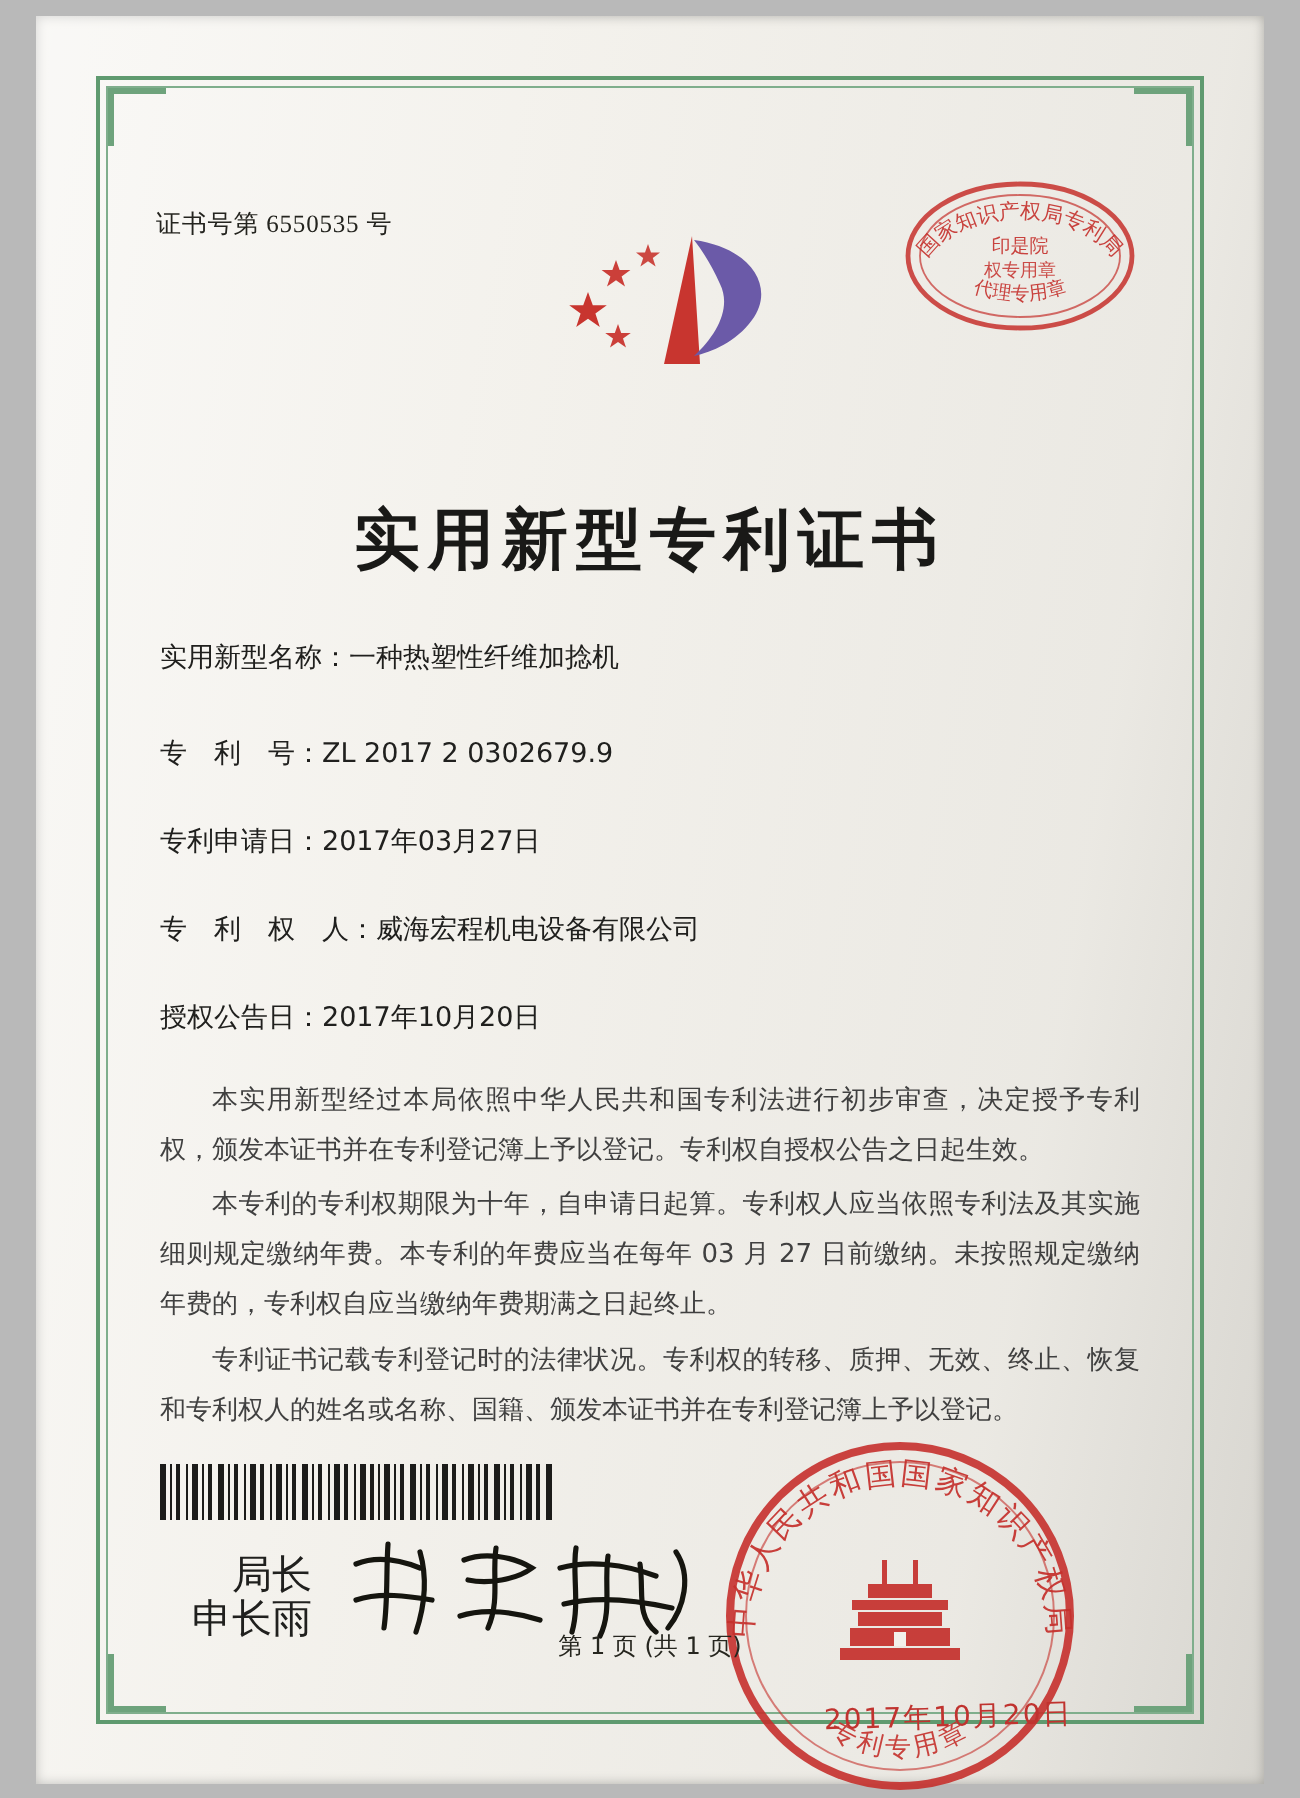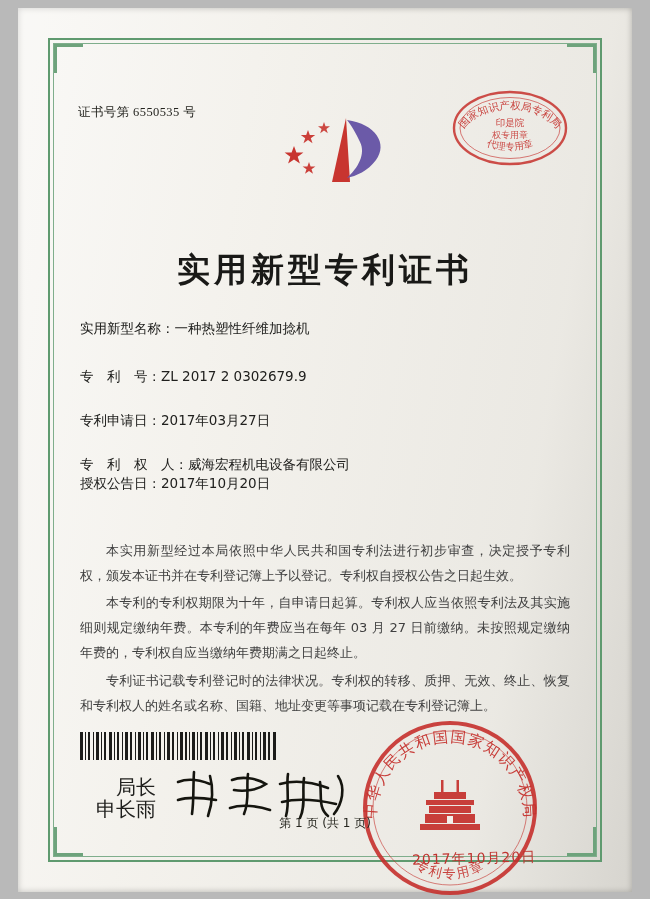--- a/index.html
+++ b/index.html
@@ -133,21 +133,21 @@
   .field .val {
     display: inline-block;
     font-size: 13.5px;
   }
 
   #f0 { top: 222px; margin-top: 38px; }
   #f1 { top: 264px; }
   #f2 { top: 308px; }
   #f3 { top: 352px; }
   #f4 { top: 396px; }
-  #f5 { top: 415px; }
+  #f5 { top: 440px; }
 
   
   .para {
     position: absolute;
     left: 10px;
     right: 10px;
     font-size: 13px;
     line-height: 25px;
     text-indent: 26px;
     text-align: justify;
@@ -277,21 +277,21 @@
       </div>
       <div class="field" id="f4">
         <span class="lbl">专　利　权　人：</span><span class="val">威海宏程机电设备有限公司</span>
       </div>
       <div class="field" id="f5">
         <span class="lbl">授权公告日：</span><span class="val">2017年10月20日</span>
       </div>
 
       <div class="para" id="p1">本实用新型经过本局依照中华人民共和国专利法进行初步审查，决定授予专利权，颁发本证书并在专利登记簿上予以登记。专利权自授权公告之日起生效。</div>
       <div class="para" id="p2">本专利的专利权期限为十年，自申请日起算。专利权人应当依照专利法及其实施细则规定缴纳年费。本专利的年费应当在每年 03 月 27 日前缴纳。未按照规定缴纳年费的，专利权自应当缴纳年费期满之日起终止。</div>
-      <div class="para" id="p3">专利证书记载专利登记时的法律状况。专利权的转移、质押、无效、终止、恢复和专利权人的姓名或名称、国籍、地址变更等事项记载在专利登记簿上。</div>
+      <div class="para" id="p3">专利证书记载专利登记时的法律状况。专利权的转移、质押、无效、终止、恢复和专利权人的姓名或名称、国籍、颁发本证书并在专利登记簿上予以登记。</div>
 
       <div id="barcode">
         <svg width="196" height="28" viewBox="0 0 196 28">
           <g fill="#1c1c1a">
             <rect x="0" y="0" width="3" height="28"></rect>
               <rect x="5" y="0" width="1" height="28"></rect>
             <rect x="8" y="0" width="2" height="28"></rect>
               <rect x="13" y="0" width="1" height="28"></rect>
             <rect x="16" y="0" width="3" height="28"></rect>
               <rect x="21" y="0" width="1" height="28"></rect>

